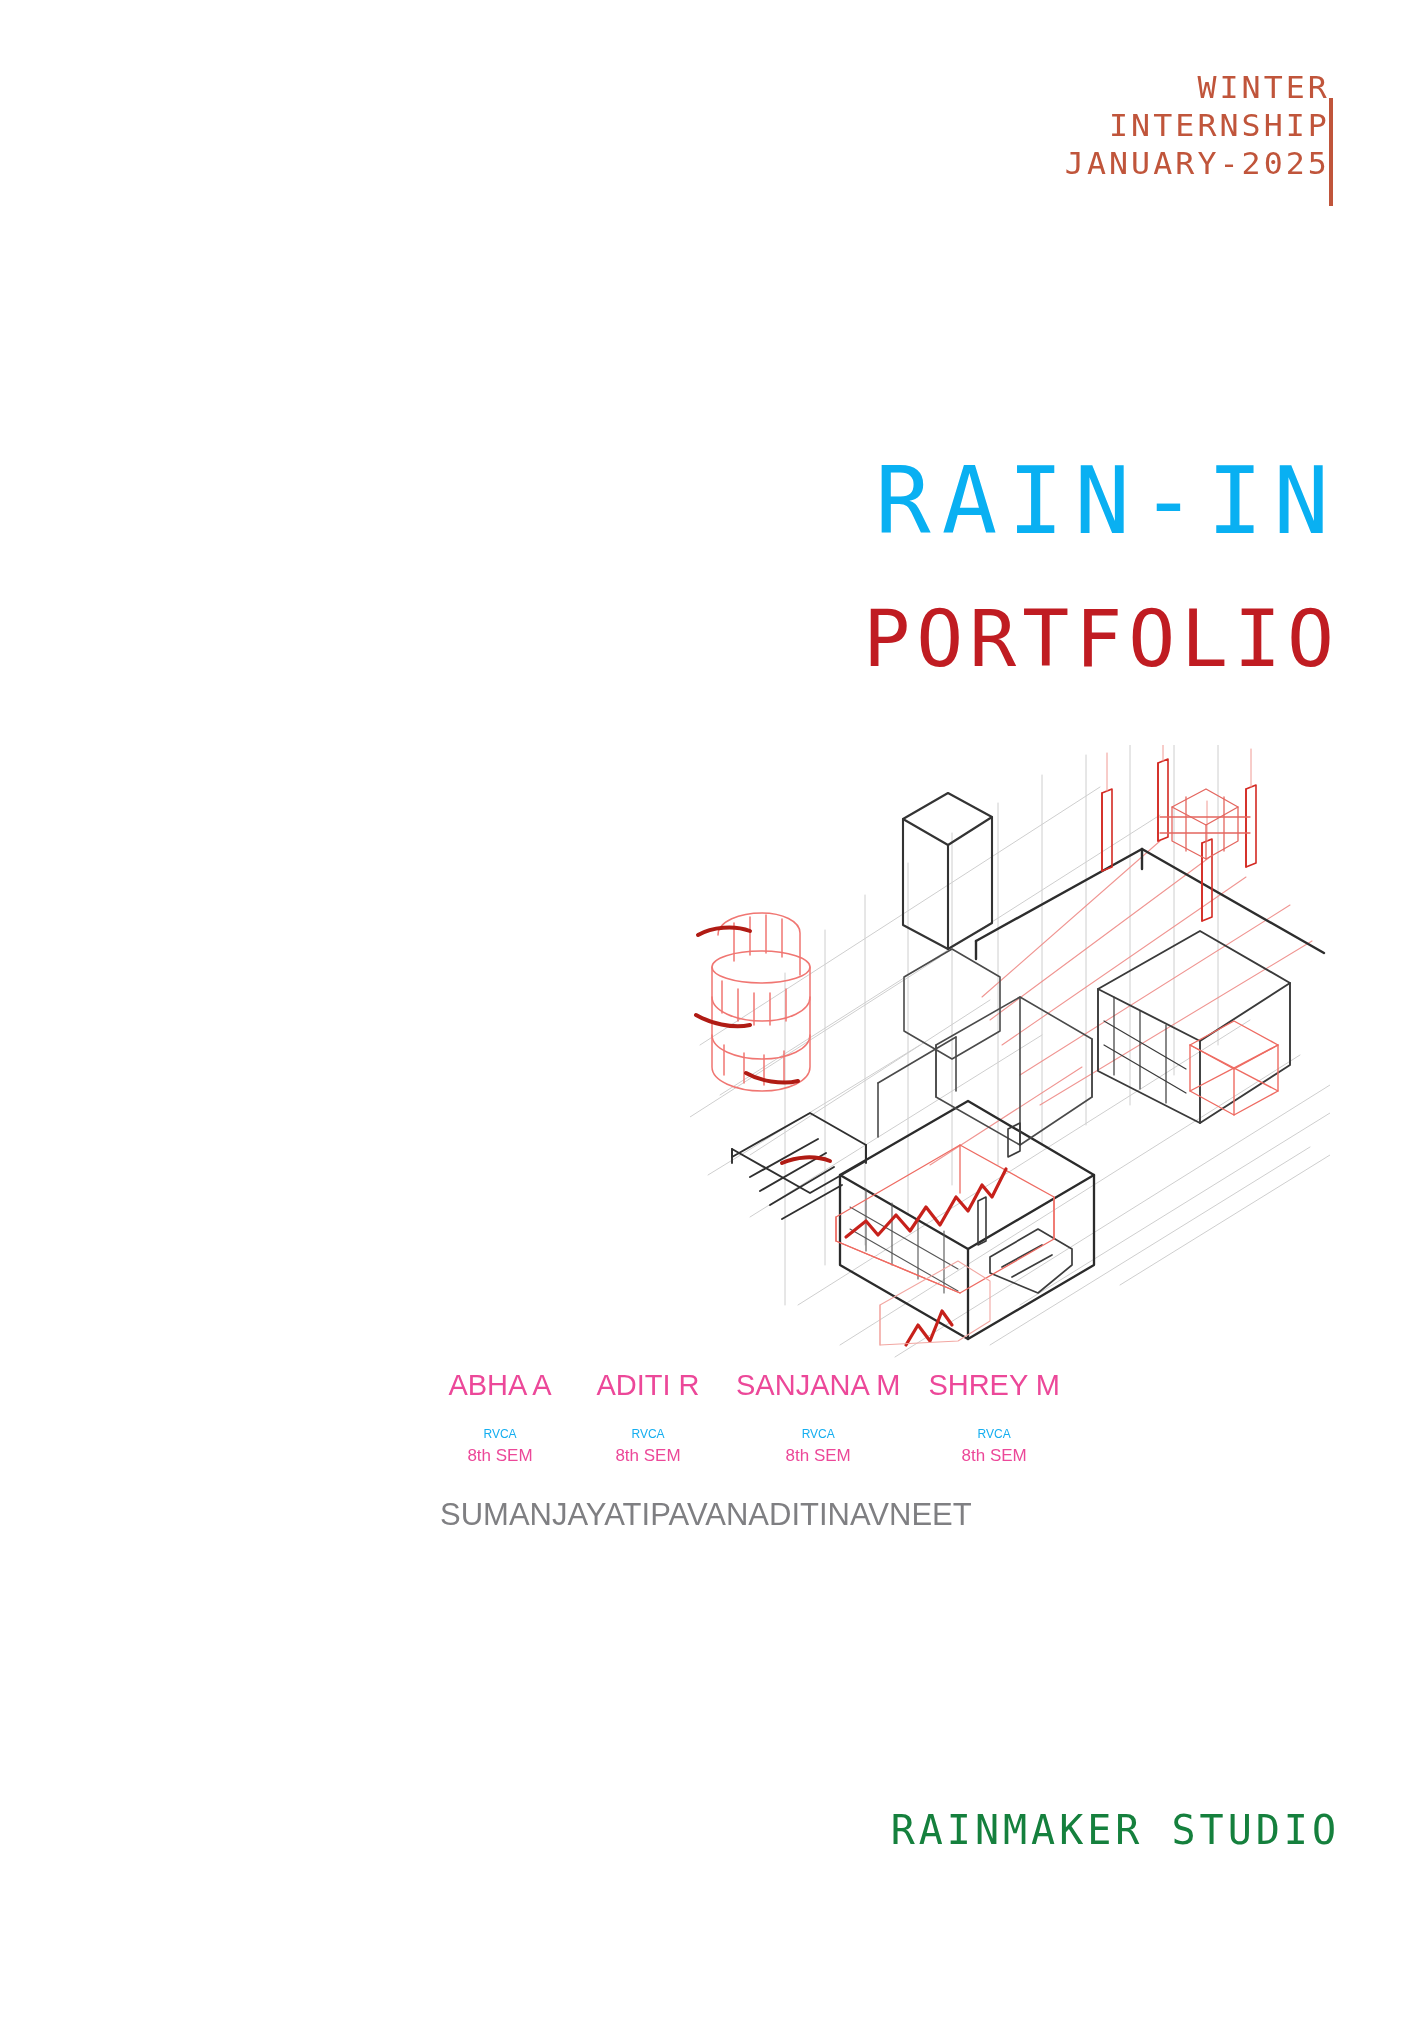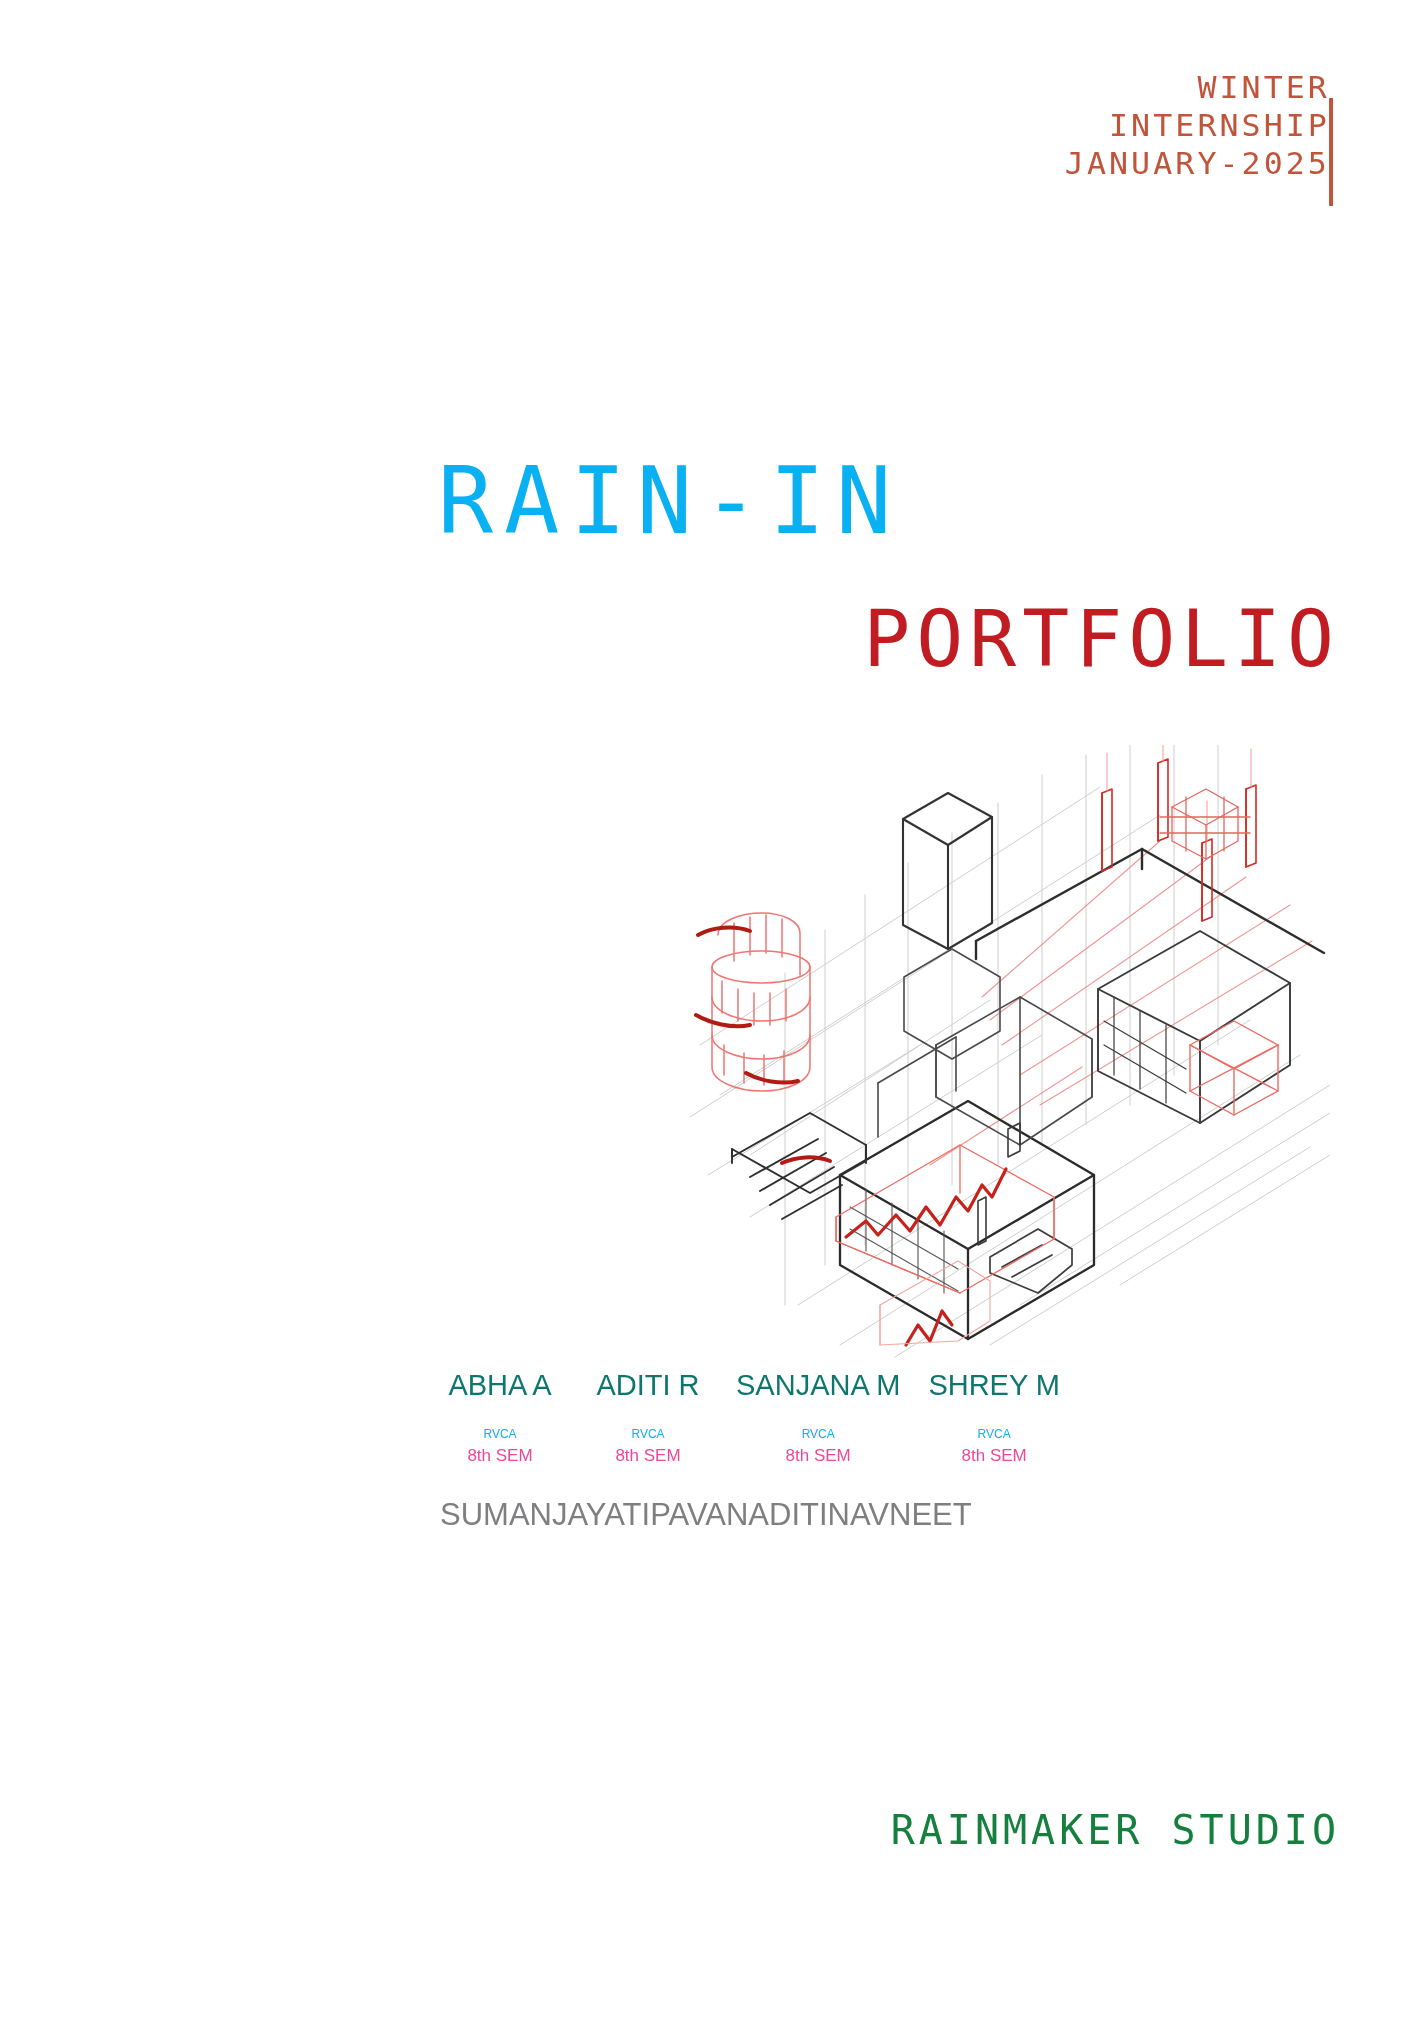--- a/index.html
+++ b/index.html
@@ -45,21 +45,21 @@
     height: 108px;
     background: #C0553B;
   }
 
   
   .title-main {
     position: absolute;
     top: 452px;
     left: 0;
     width: 1340px;
-    text-align: center;
+    text-align: right;
     font-family: "DejaVu Sans Mono", monospace;
     font-size: 92px;
     letter-spacing: 11px;
     line-height: 100px;
     color: #09B0F2;
     font-weight: 400;
     white-space: nowrap;
   }
 
   
@@ -104,21 +104,21 @@
   }
   .student {
     text-align: center;
     flex: 0 0 auto;
     min-width: 120px;
   }
   .student-name {
     font-family: "Liberation Sans", sans-serif;
     font-size: 29px;
     font-weight: 400;
-    color: #0f766e;
+    color: #ec4899;
     line-height: 34px;
     white-space: nowrap;
   }
   .student-school {
     font-family: "Liberation Sans", sans-serif;
     font-size: 12px;
     color: #14AEF0;
     line-height: 21px;
     margin-top: 22px;
     white-space: nowrap;

